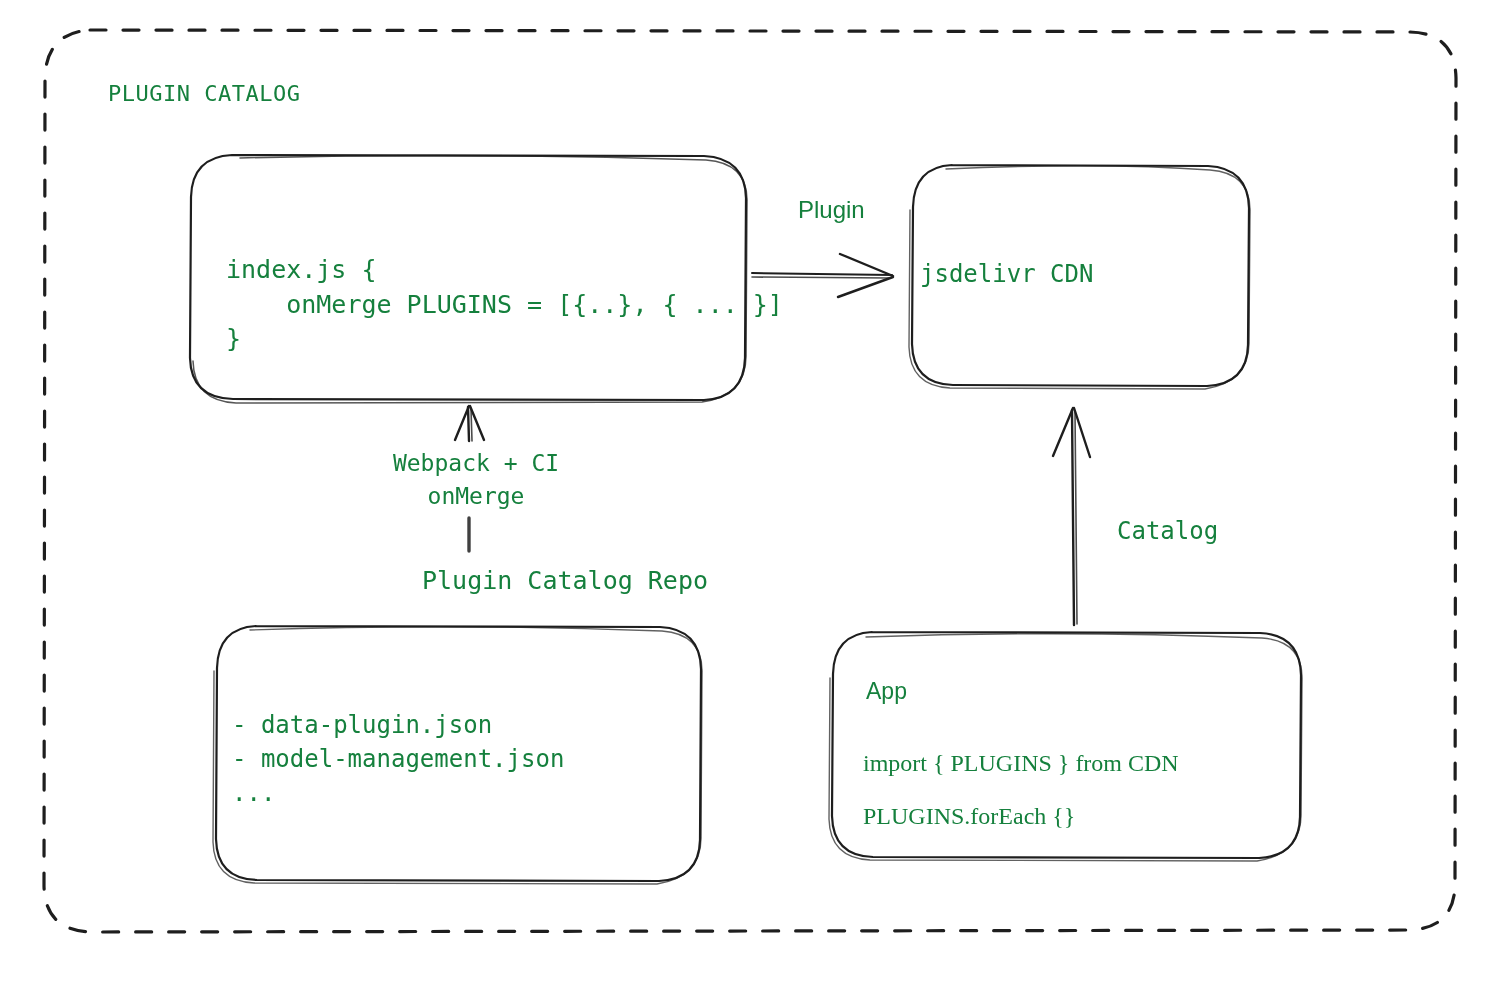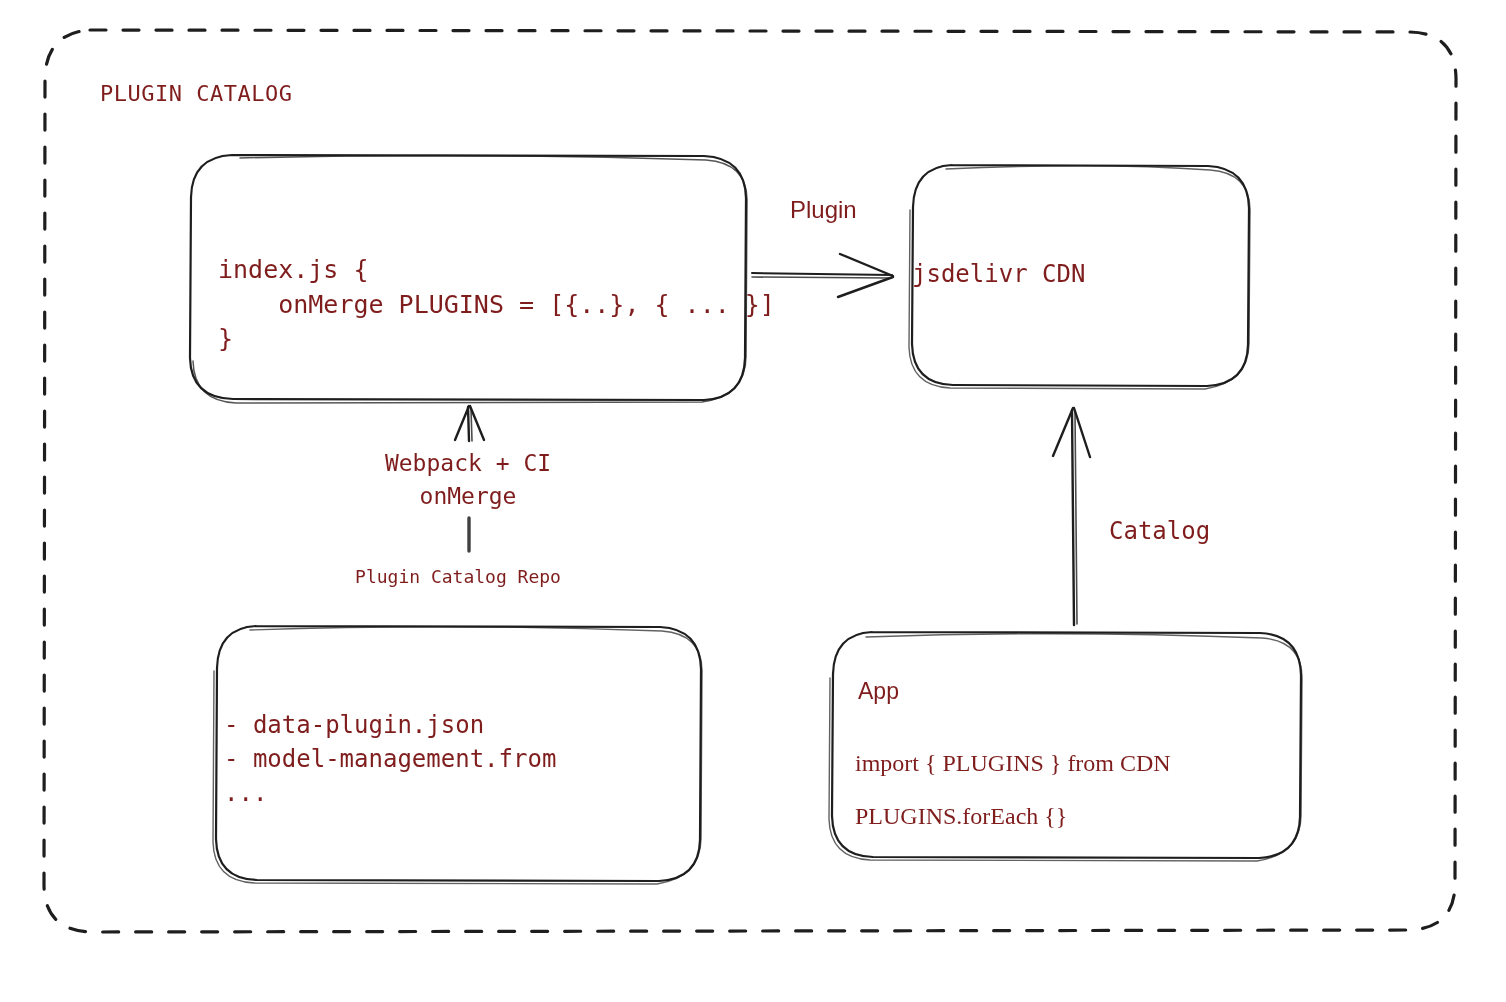--- a/index.html
+++ b/index.html
@@ -18,23 +18,24 @@
   svg.layer {
     position: absolute;
     left: 0;
     top: 0;
     width: 1506px;
     height: 1002px;
     pointer-events: none;
   }
   .txt {
     position: absolute;
-    color: #7f1d1d;
+    color: #15803d;
     white-space: pre;
     line-height: 1.0;
+    margin-left: 8px;
   }
   .mono { font-family: "DejaVu Sans Mono", monospace; }
   .sans { font-family: "Liberation Sans", sans-serif; }
 
   
   #group-title {
     left: 100px;
     top: 83px;
     font-size: 22px;
     letter-spacing: 0.5px;
@@ -72,22 +73,22 @@
     width: 300px;
     text-align: center;
     font-size: 23px;
     line-height: 1.45;
   }
 
   
   #repo-title {
     left: 216px; top: 568px;
     width: 484px;
-    text-align: center;
-    font-size: 18px;
+    text-align: right;
+    font-size: 25px;
   }
   #repo-code {
     left: 224px; top: 708px;
     font-size: 24px;
     line-height: 1.42;
   }
 
   
   #import-label {
     left: 1109px; top: 519px;
@@ -169,21 +170,21 @@
   <div class="txt mono" id="cdn-title">jsdelivr CDN</div>
 
   <div class="txt sans" id="cache-label">Plugin</div>
 
   <div class="txt mono" id="webpack-label">Webpack + CI
 onMerge</div>
 
   <div class="txt mono" id="repo-title">Plugin Catalog Repo</div>
 
   <div class="txt mono" id="repo-code">- data-plugin.json
-- model-management.from
+- model-management.json
 ...</div>
 
   <div class="txt mono" id="import-label">Catalog</div>
 
   <div class="txt sans" id="app-title">App</div>
 
   <div class="txt mono" id="app-code"><span>import { PLUGINS } from CDN</span><br><span>PLUGINS.forEach {}</span></div>
 
 </div>
 

